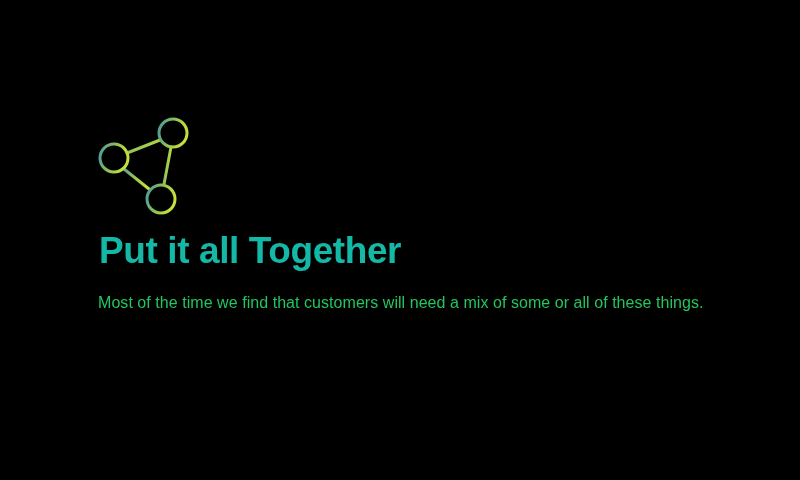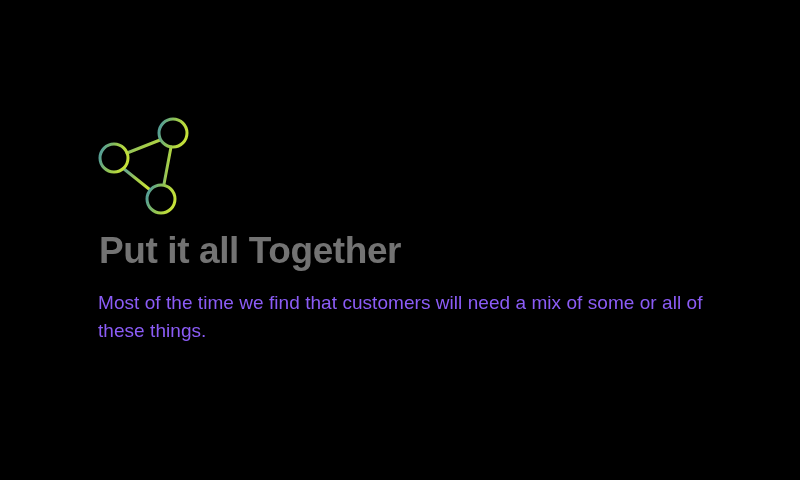--- a/index.html
+++ b/index.html
@@ -38,41 +38,41 @@
     overflow: visible;
   }
 
   
   #slide-heading {
     position: absolute;
     left: 99px;
     top: 230px;
     margin: 0;
     padding: 0;
-    color: #737373;
+    color: #14b8a6;
     font-family: "Liberation Sans", sans-serif;
     font-weight: bold;
     font-size: 37px;
     line-height: 42px;
     letter-spacing: -0.4px;
     white-space: nowrap;
   }
 
   
   #slide-body {
     position: absolute;
     left: 98px;
     top: 289px;
     margin: 0;
     padding: 0;
     width: 610px;
-    color: #8b5cf6;
+    color: #22c55e;
     font-family: "Liberation Sans", sans-serif;
     font-weight: normal;
-    font-size: 19px;
+    font-size: 16px;
     line-height: 28px;
     letter-spacing: 0.05px;
   }
 </style>
 </head>
 <body>
 
 <div id="slide">
 
   <div id="slide-icon">

